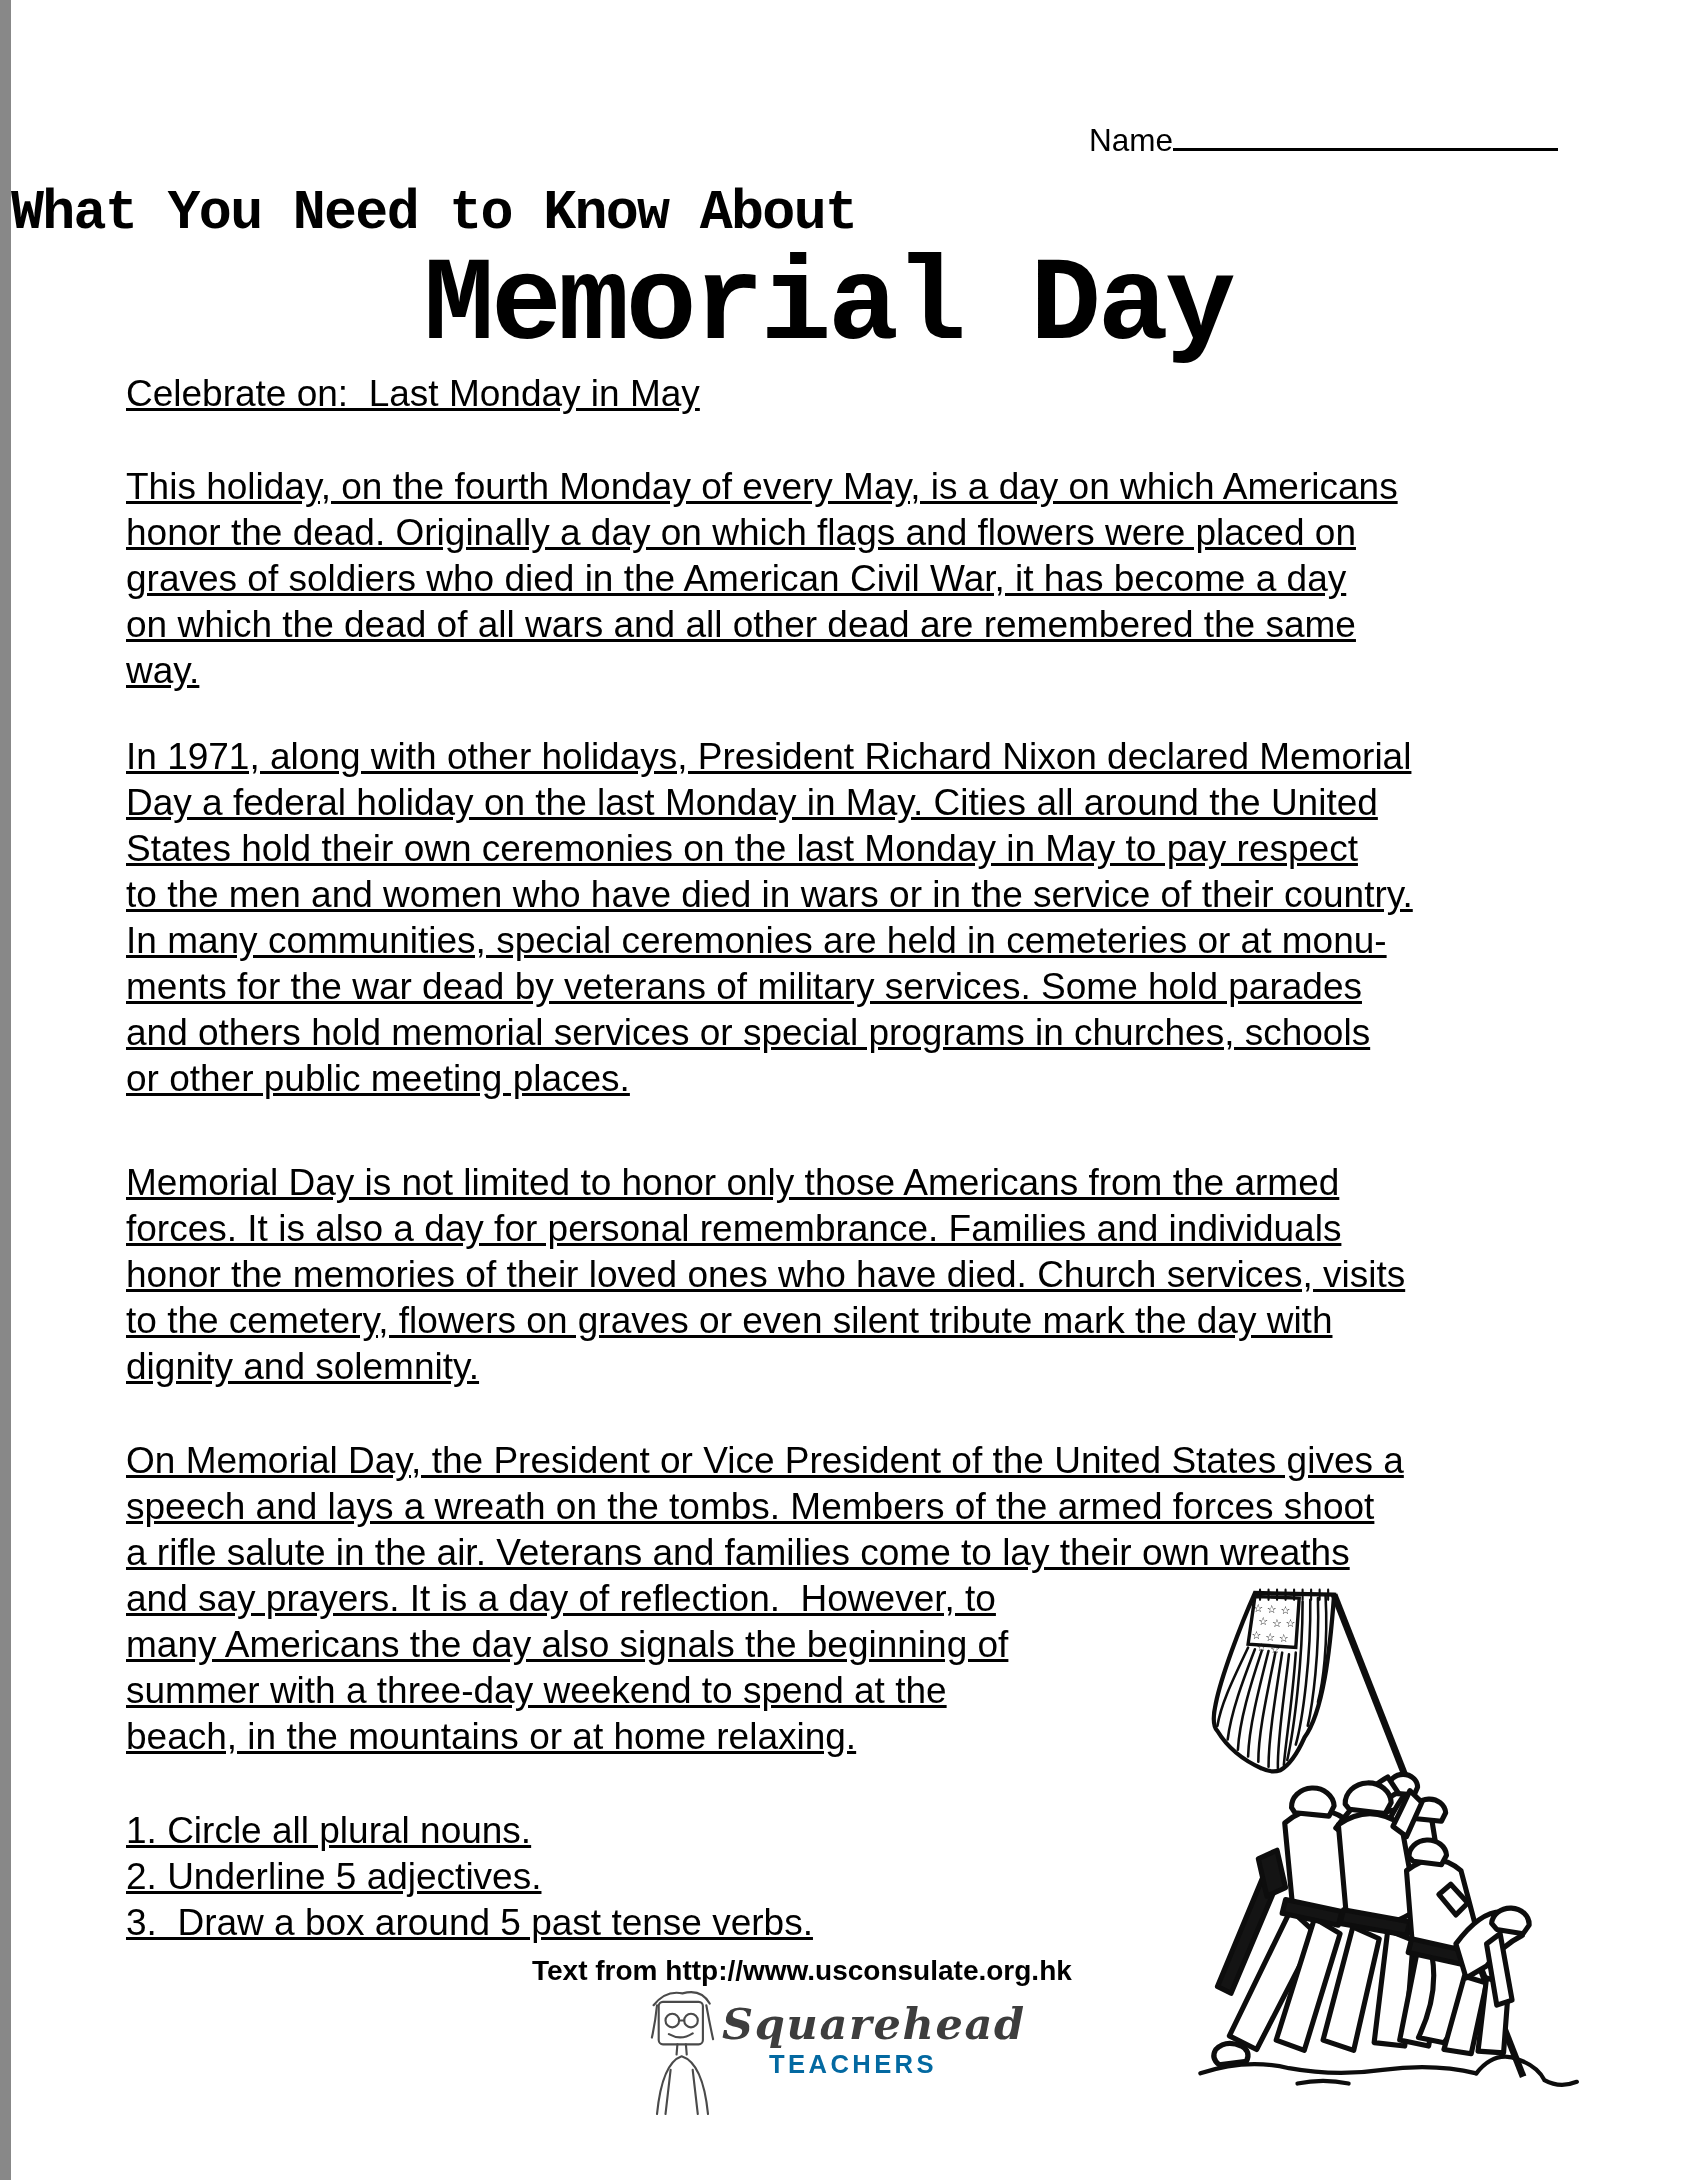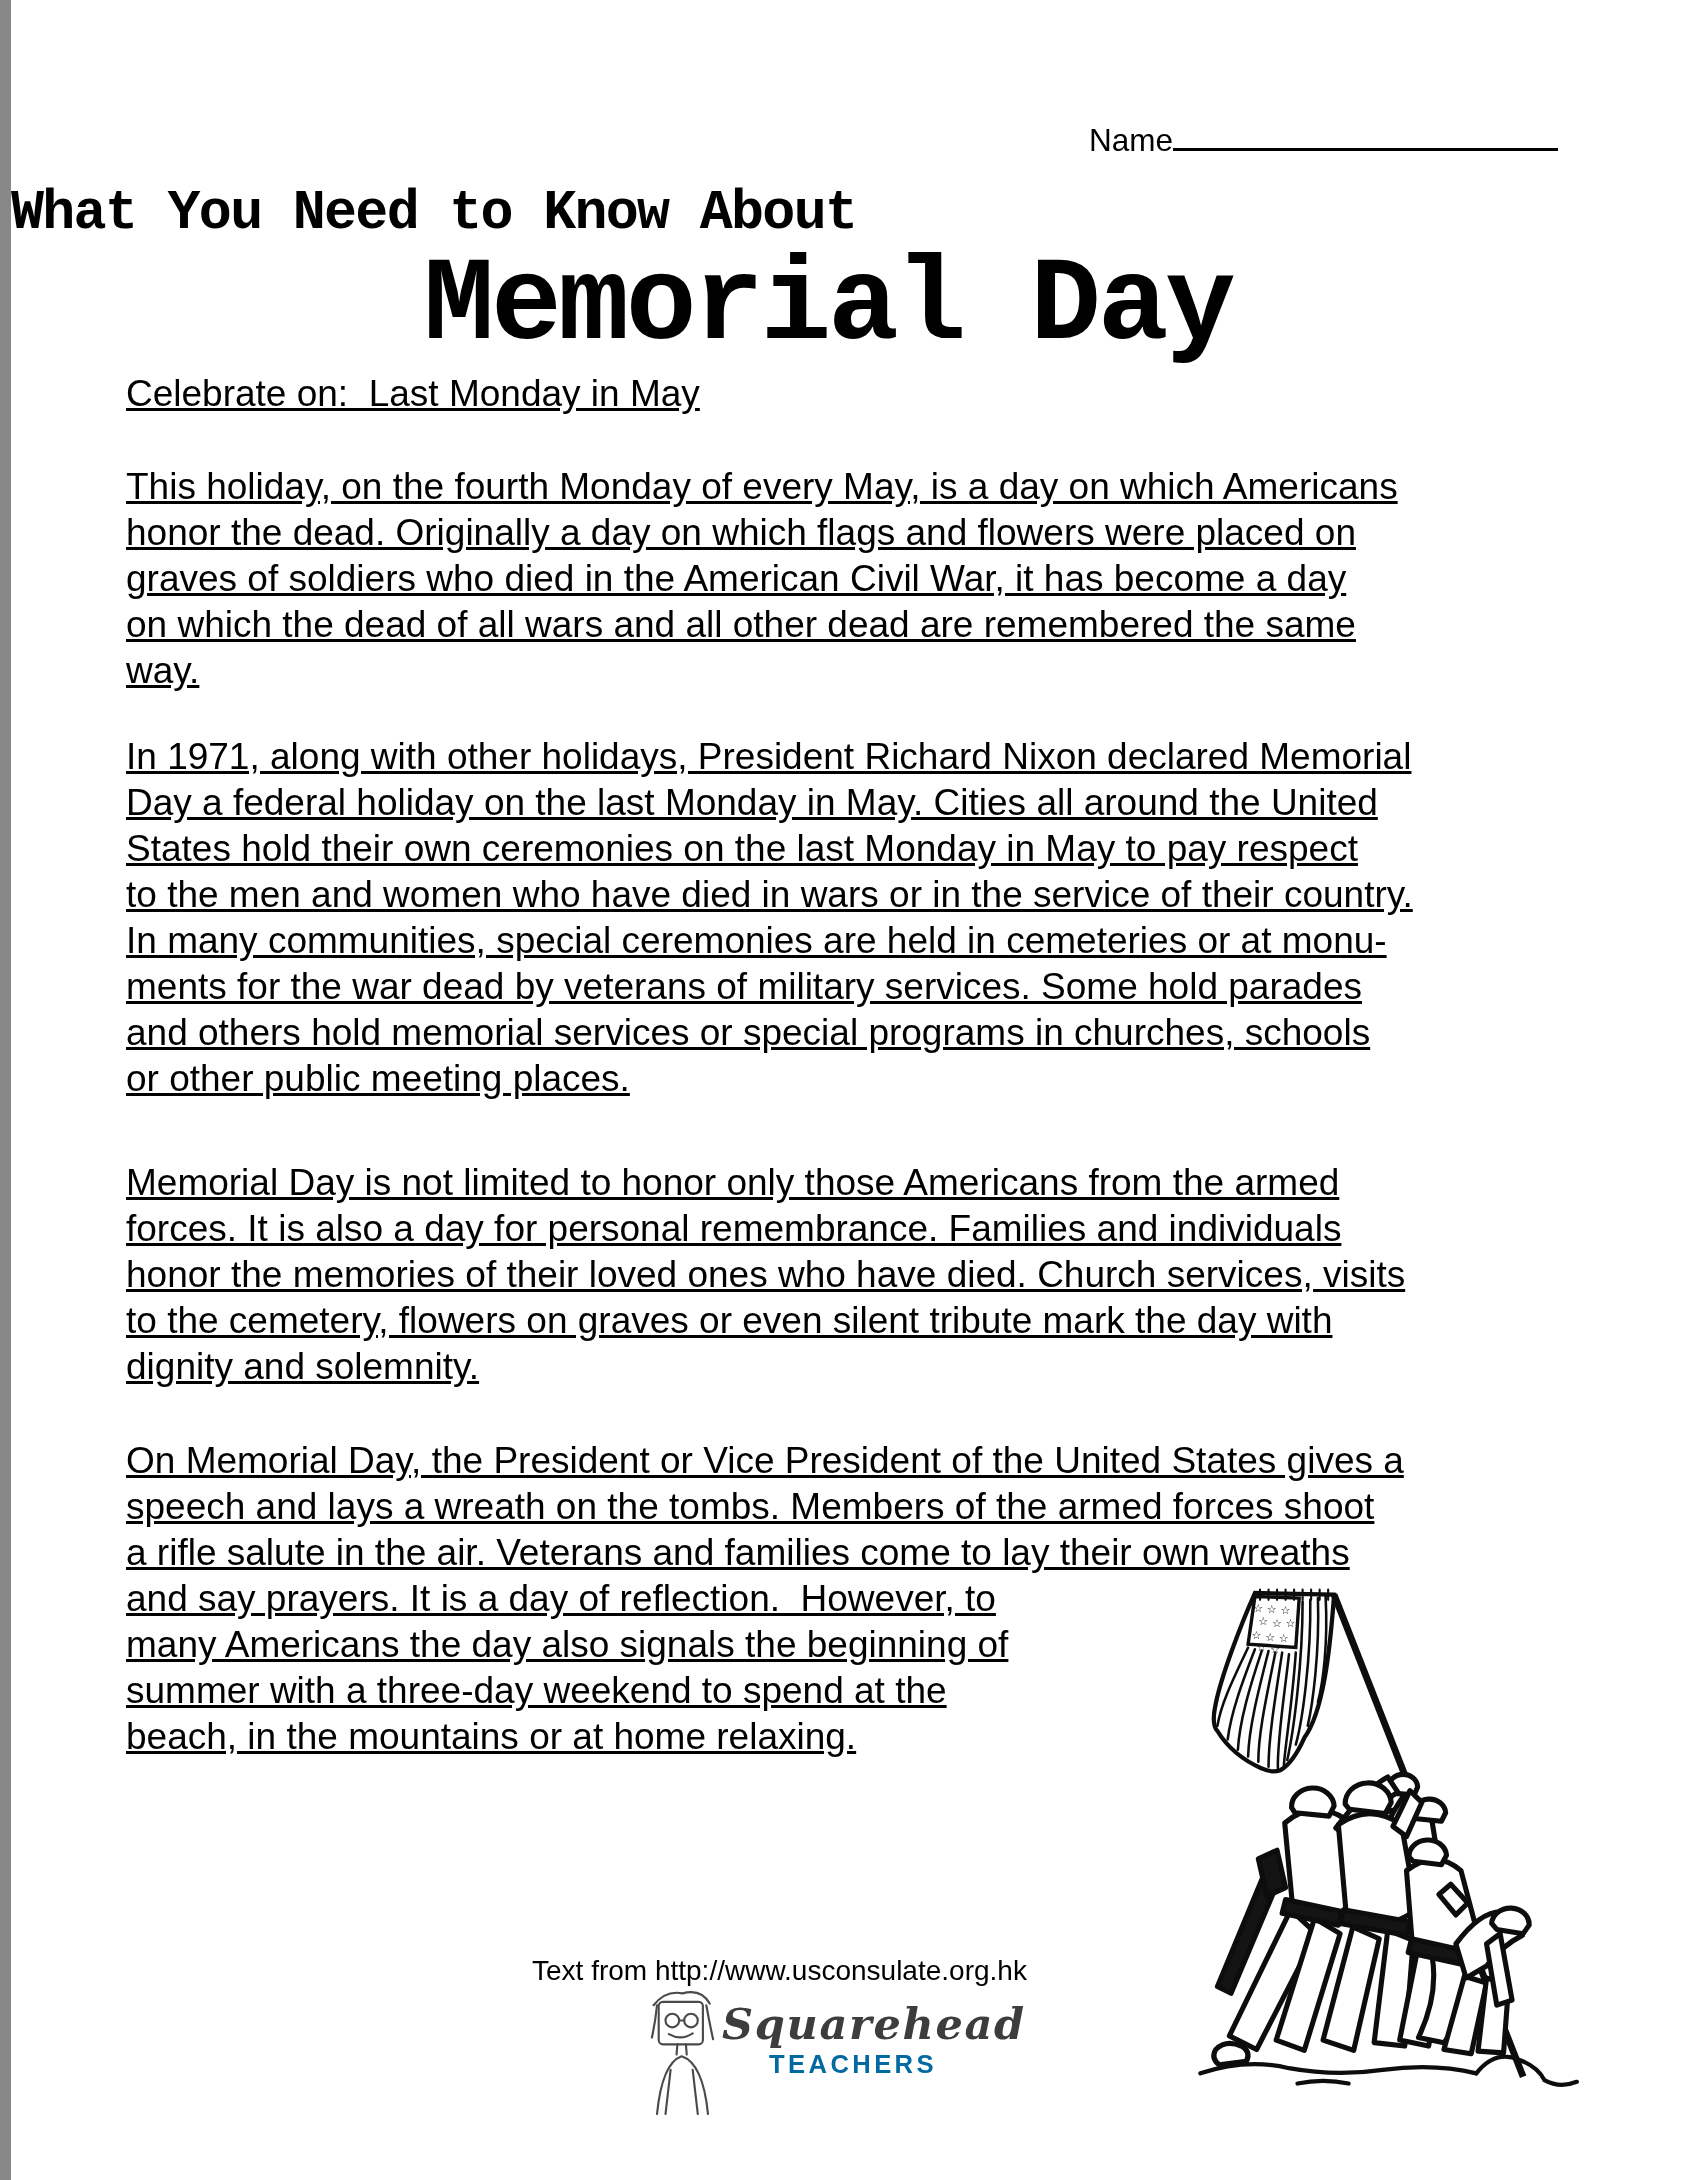--- a/index.html
+++ b/index.html
@@ -35,21 +35,21 @@
   }
   .celebrate{top:371px;}
   .p1{top:464px;}
   .p2{top:734px;}
   .p3{top:1160px;}
   .p4{top:1438px;}
   .tasks{top:1808px;}
   
   .attribution{
     position:absolute;left:521px;top:1955px;
-    font-size:28px;white-space:pre;
+    font-size:28px;white-space:pre;font-weight:bold;
   }
   
   .logo{position:absolute;left:629px;top:1985px;width:358px;height:136px;}
   .logo-figure{position:absolute;left:0;top:3.4px;}
   .logo-script{
     position:absolute;left:82px;top:13.6px;
     font-family:"DejaVu Serif",serif;font-style:italic;font-weight:700;
     font-size:43px;color:#3d3d3d;letter-spacing:1.7px;white-space:pre;
   }
   .logo-caps{
@@ -91,20 +91,23 @@
 to the cemetery, flowers on graves or even silent tribute mark the day with
 dignity and solemnity.</div>
   <div class="body-text p4">On Memorial Day, the President or Vice President of the United States gives a
 speech and lays a wreath on the tombs. Members of the armed forces shoot
 a rifle salute in the air. Veterans and families come to lay their own wreaths
 and say prayers. It is a day of reflection.  However, to
 many Americans the day also signals the beginning of
 summer with a three-day weekend to spend at the
 beach, in the mountains or at home relaxing.</div>
 
+  <div class="body-text tasks">1. Circle all plural nouns.
+2. Underline 5 adjectives.
+3.  Draw a box around 5 past tense verbs.</div>
 
   <div class="attribution">Text from http://www.usconsulate.org.hk</div>
 
   <div class="logo">
     <svg class="logo-figure" width="85" height="128" viewBox="0 0 100 150">
       <g fill="none" stroke="#4a4a4a" stroke-width="2.5" stroke-linecap="round" stroke-linejoin="round">
         <rect x="22" y="16" width="52" height="50" rx="5"></rect>
         <path d="M16,20 Q30,2 50,6 Q72,0 82,18"></path>
         <path d="M20,20 Q18,40 14,58"></path>
         <path d="M78,20 Q82,42 86,60"></path>

